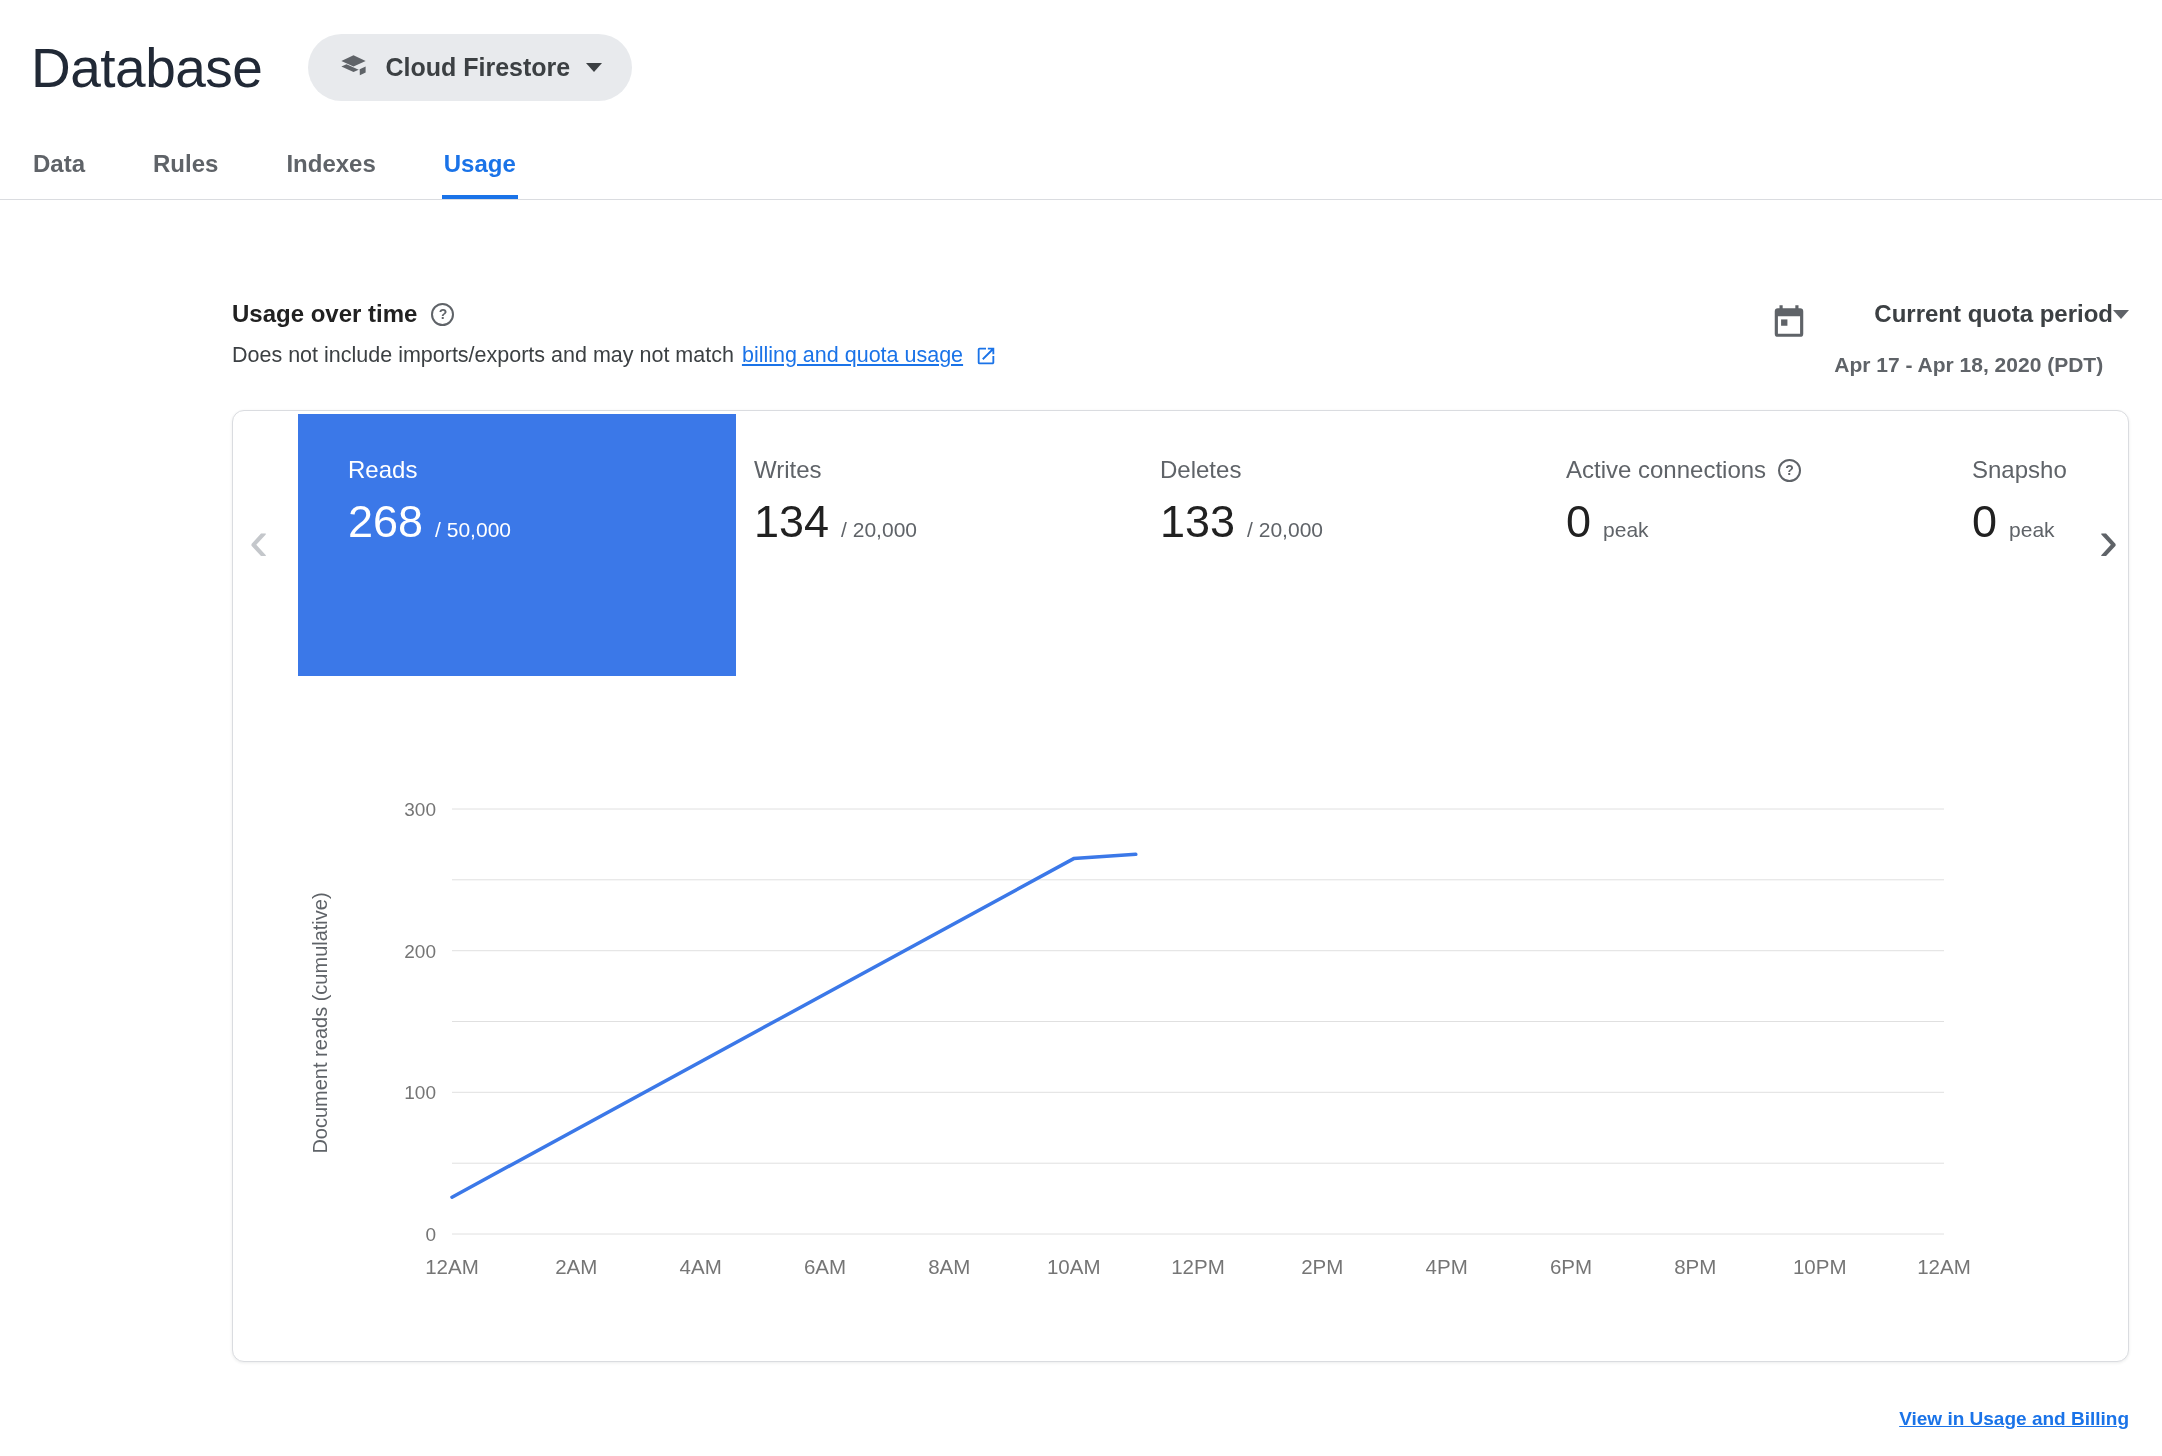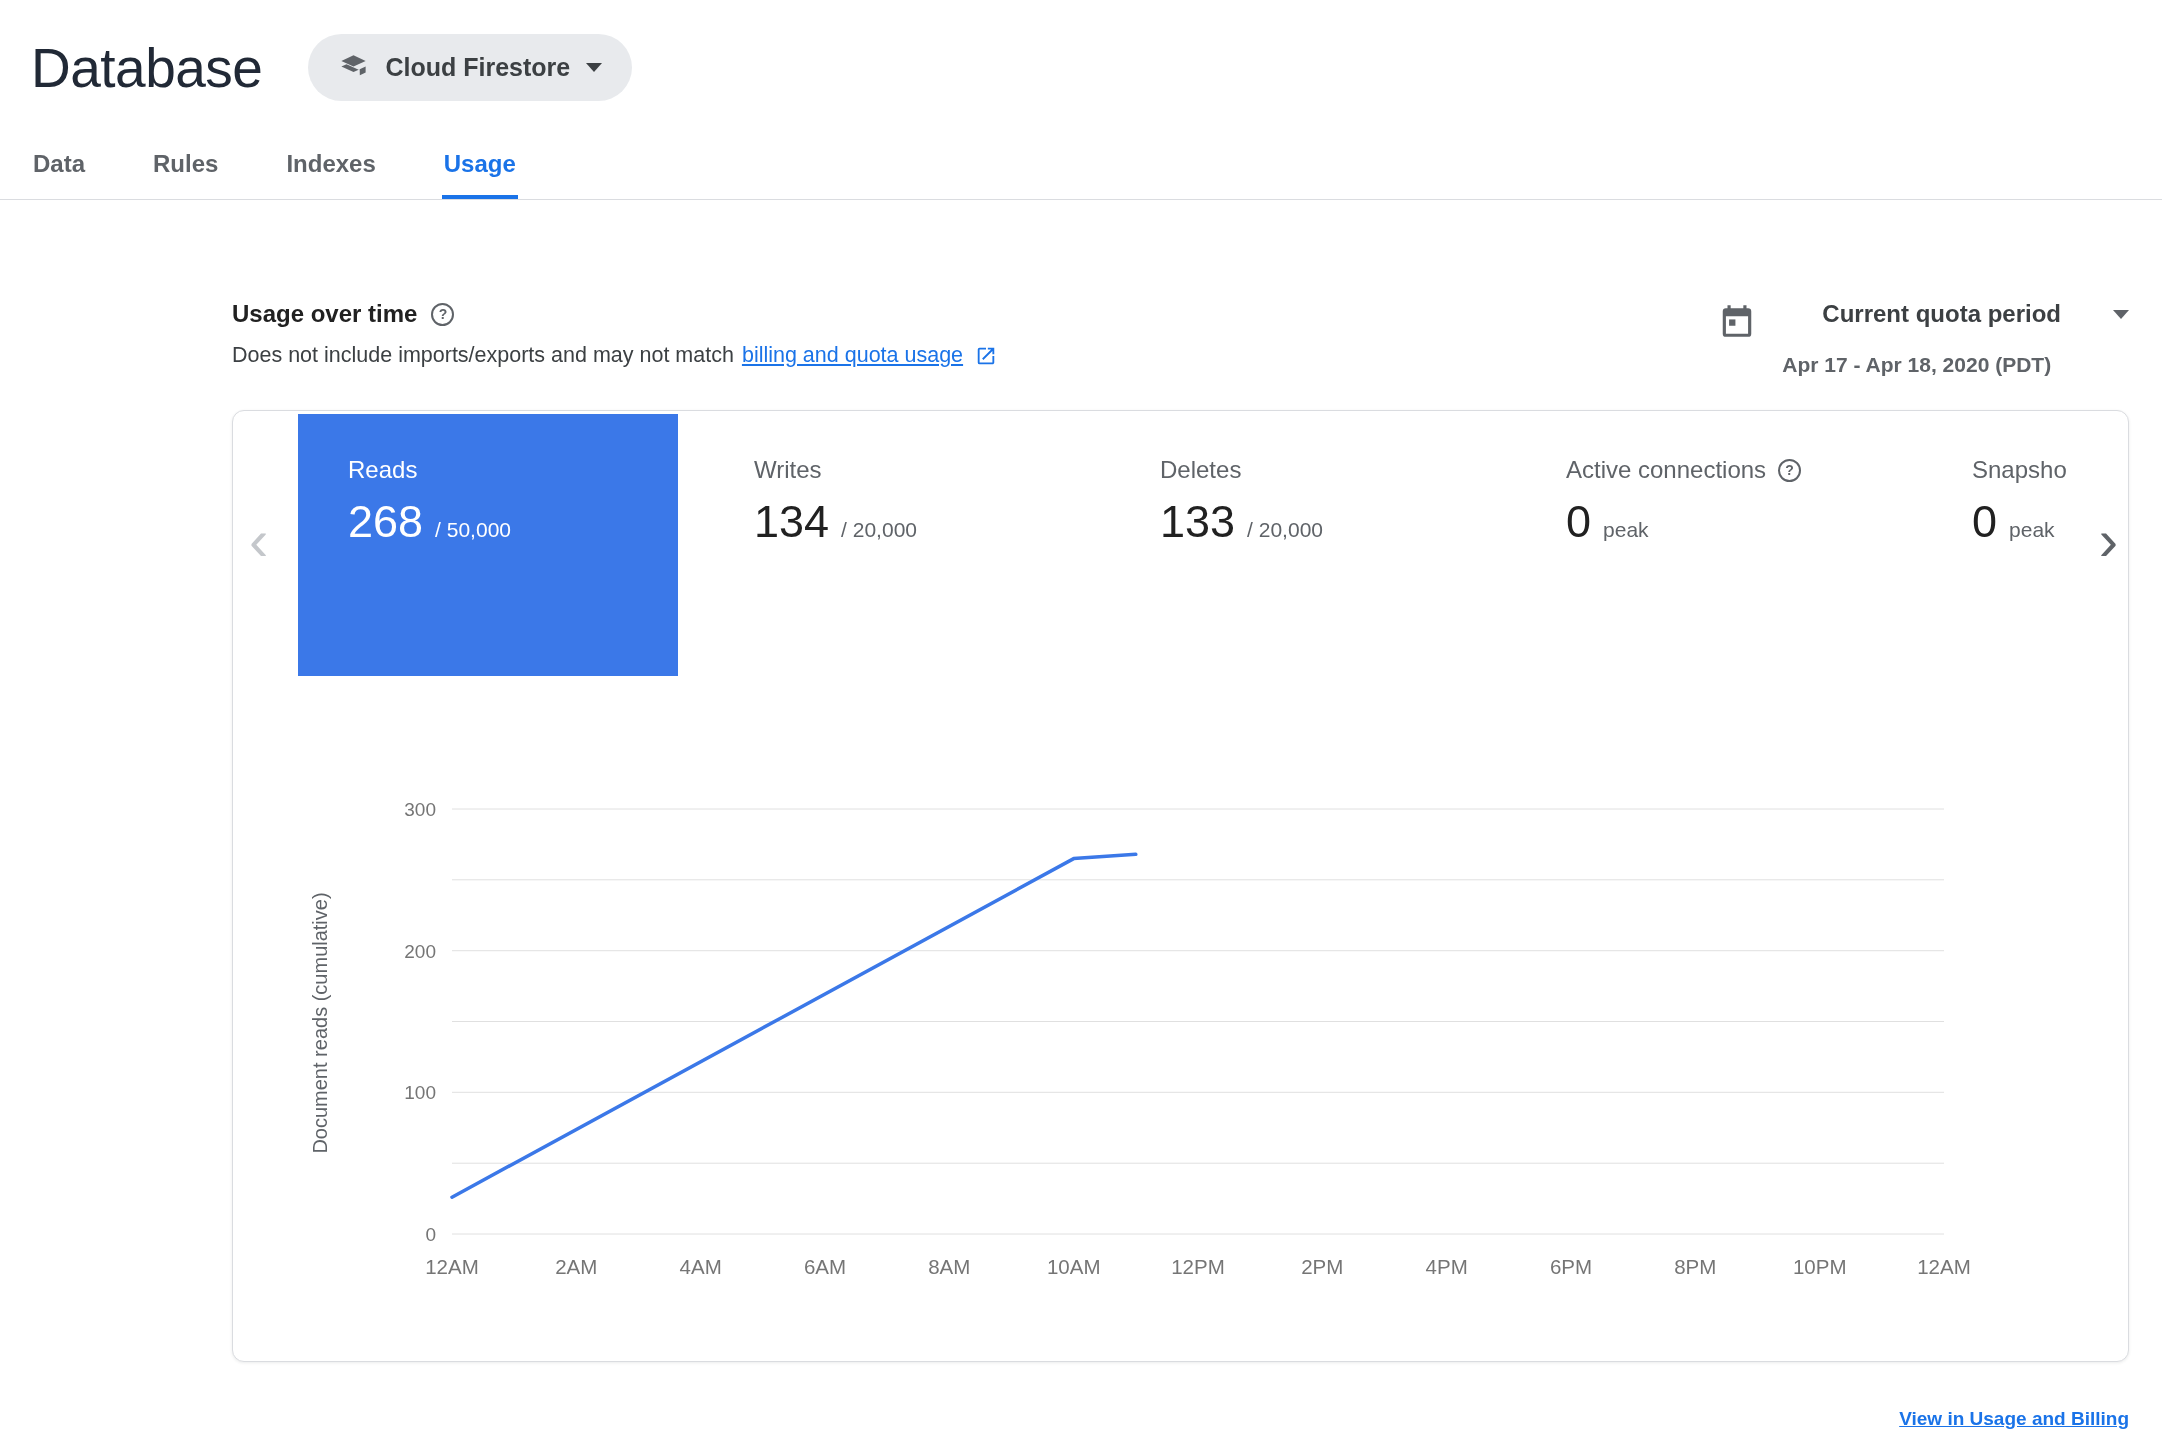--- a/index.html
+++ b/index.html
@@ -35,32 +35,32 @@
     display:inline-flex; align-items:center; justify-content:center; flex:none;
     width:23px; height:23px; border:2px solid #5f6368; border-radius:50%;
     font-size:14px; line-height:1; color:#5f6368; font-weight:700; cursor:pointer;
   }
   .usage-subtitle { margin-top:15px; font-size:21.5px; color:#3c4043; display:flex; align-items:center; gap:8px; white-space:nowrap; }
   .usage-subtitle a { color:var(--accent); text-decoration:underline; cursor:pointer; }
   .ext-icon { margin-left:4px; display:inline-flex; }
 
   .quota-selector { display:flex; align-items:flex-start; gap:26px; cursor:pointer; }
   .calendar-icon { margin-top:2px; }
-  .quota-label-row { display:flex; align-items:center; gap:52px; font-size:24px; font-weight:700; color:#3c4043;margin-left:40px; }
+  .quota-label-row { display:flex; align-items:center; font-size:24px; font-weight:700; color:#3c4043;margin-left:40px; }
   .quota-range { margin-top:25px; font-size:21px; color:#5f6368;font-weight:bold; }
 
   
   .usage-card {
     position:absolute; left:232px; top:410px; width:1897px; height:952px;
     background:#fff; border:1px solid #dadce0; border-radius:12px;
     box-shadow:0 1px 3px rgba(60,64,67,.10); overflow:hidden;
   }
 
   
-  .tile { position:absolute; top:3px; width:380px; height:262px; padding:42px 16px 0 50px; cursor:pointer; }
+  .tile { position:absolute; top:3px; width:438px; height:262px; padding:42px 16px 0 50px; cursor:pointer; }
   .tile-label { font-size:24px; color:#5f6368; display:flex; align-items:center; gap:12px; white-space:nowrap; }
   .tile-value-row { margin-top:12px; display:flex; align-items:baseline; gap:12px; }
   .tile-value { font-size:45px; font-weight:400; color:#212121; }
   .tile-suffix { font-size:21px; color:#5f6368; }
   .tile.selected { background:var(--selected-tile); }
   .tile.selected .tile-label, .tile.selected .tile-value, .tile.selected .tile-suffix { color:#ffffff; }
 
   .carousel-prev, .carousel-next {
     position:absolute; top:100px; background:none; border:none; cursor:pointer;
     font-size:58px; line-height:1; font-family:inherit; z-index:5;

